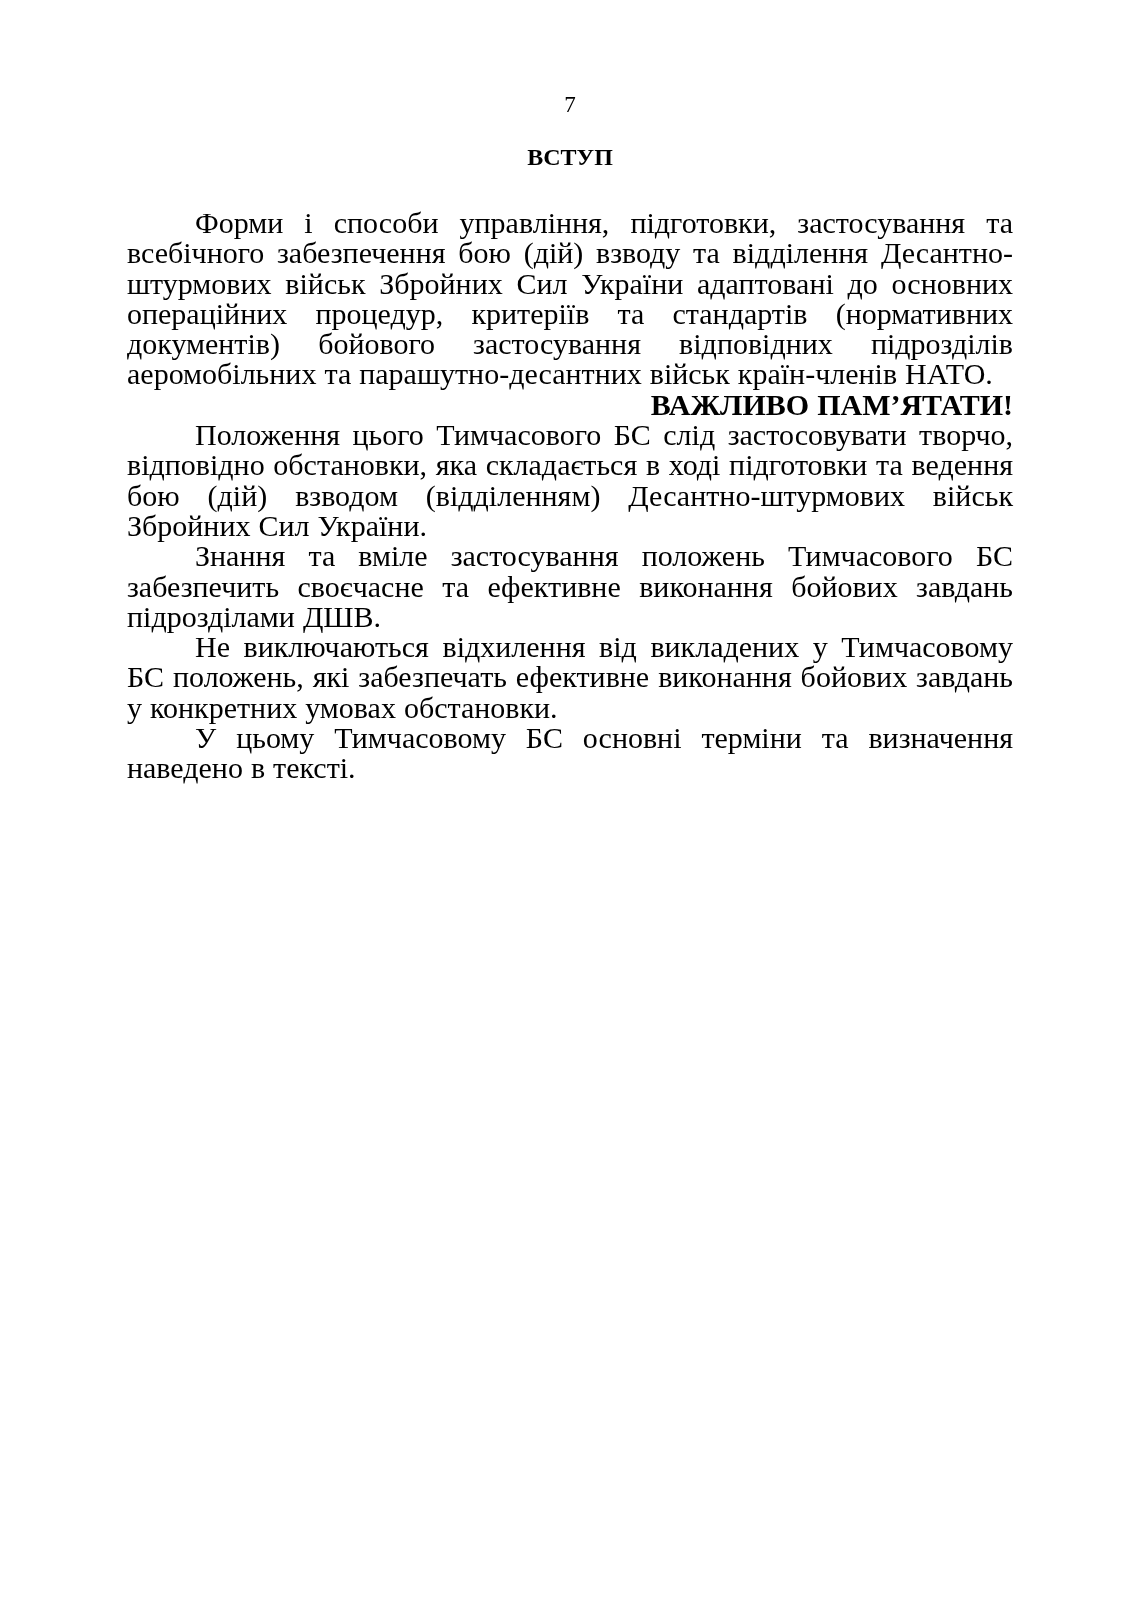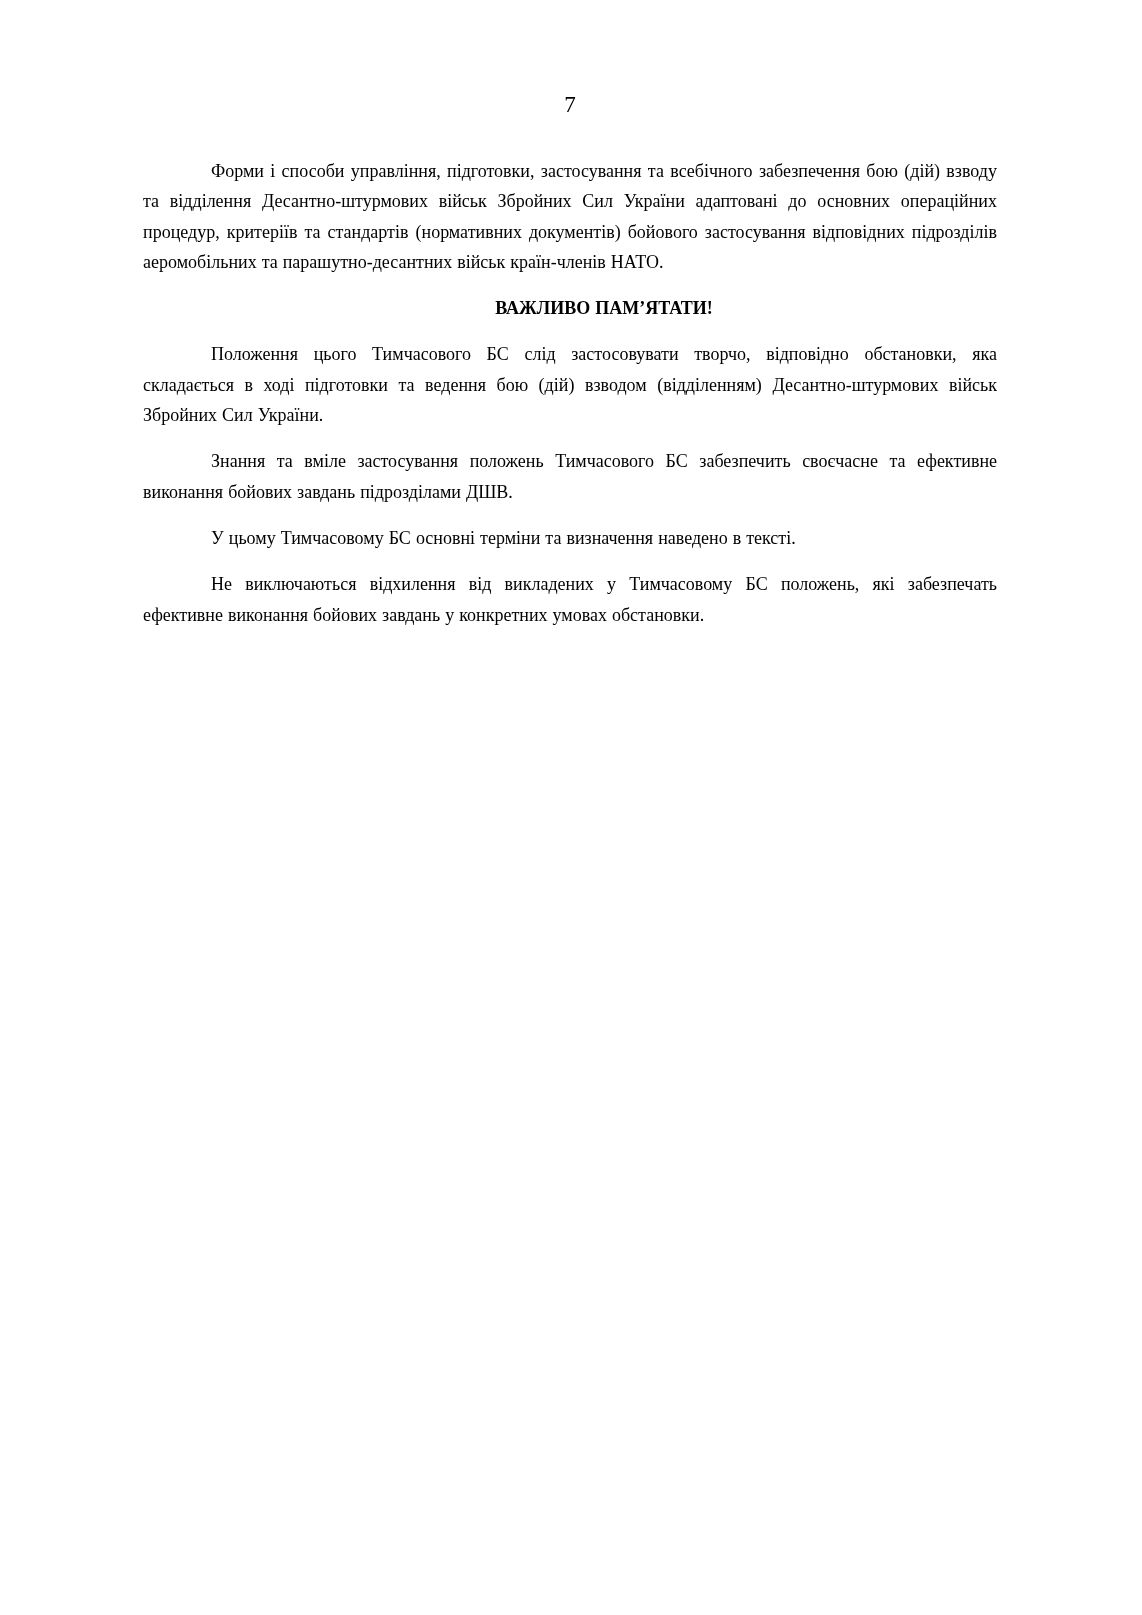--- a/index.html
+++ b/index.html
@@ -29,46 +29,47 @@
     text-align: center;
     font-weight: bold;
     font-size: 24px;
     line-height: 30px;
     height: 30px;
   }
   .content {
     margin-top: 36px;
   }
   .content p {
-    margin: 16px;
-    font-size: 18px;
+    margin: 0;
+    font-size: 30px;
     line-height: 30.3px;
     text-align: justify;
     text-indent: 68px;
     word-spacing: 0.5px;
     hyphens: none;
   }
   .content p.bold-line {
     font-weight: bold;
-    text-align: center;
+    text-align: right;
   }
 </style>
 </head>
 <body>
 
 <div class="page">
   <div class="page-number">7</div>
 
+  <div class="doc-title">ВСТУП</div>
 
   <div class="content">
     <p>Форми і способи управління, підготовки, застосування та всебічного забезпечення бою (дій) взводу та відділення Десантно-штурмових військ Збройних Сил України адаптовані до основних операційних процедур, критеріїв та стандартів (нормативних документів) бойового застосування відповідних підрозділів аеромобільних та парашутно-десантних військ країн-членів НАТО.</p>
 
     <p class="bold-line">ВАЖЛИВО ПАМ’ЯТАТИ!</p>
 
     <p>Положення цього Тимчасового БС слід застосовувати творчо, відповідно обстановки, яка складається в ході підготовки та ведення бою (дій) взводом (відділенням) Десантно-штурмових військ Збройних Сил України.</p>
 
     <p>Знання та вміле застосування положень Тимчасового БС забезпечить своєчасне та ефективне виконання бойових завдань підрозділами ДШВ.</p>
 
+    <p>Не виключаються відхилення від викладених у Тимчасовому БС положень, які забезпечать ефективне виконання бойових завдань у конкретних умовах обстановки.</p>
+
     <p>У цьому Тимчасовому БС основні терміни та визначення наведено в тексті.</p>
-
-    <p>Не виключаються відхилення від викладених у Тимчасовому БС положень, які забезпечать ефективне виконання бойових завдань у конкретних умовах обстановки.</p>
   </div>
 </div>
 
 </body></html>

